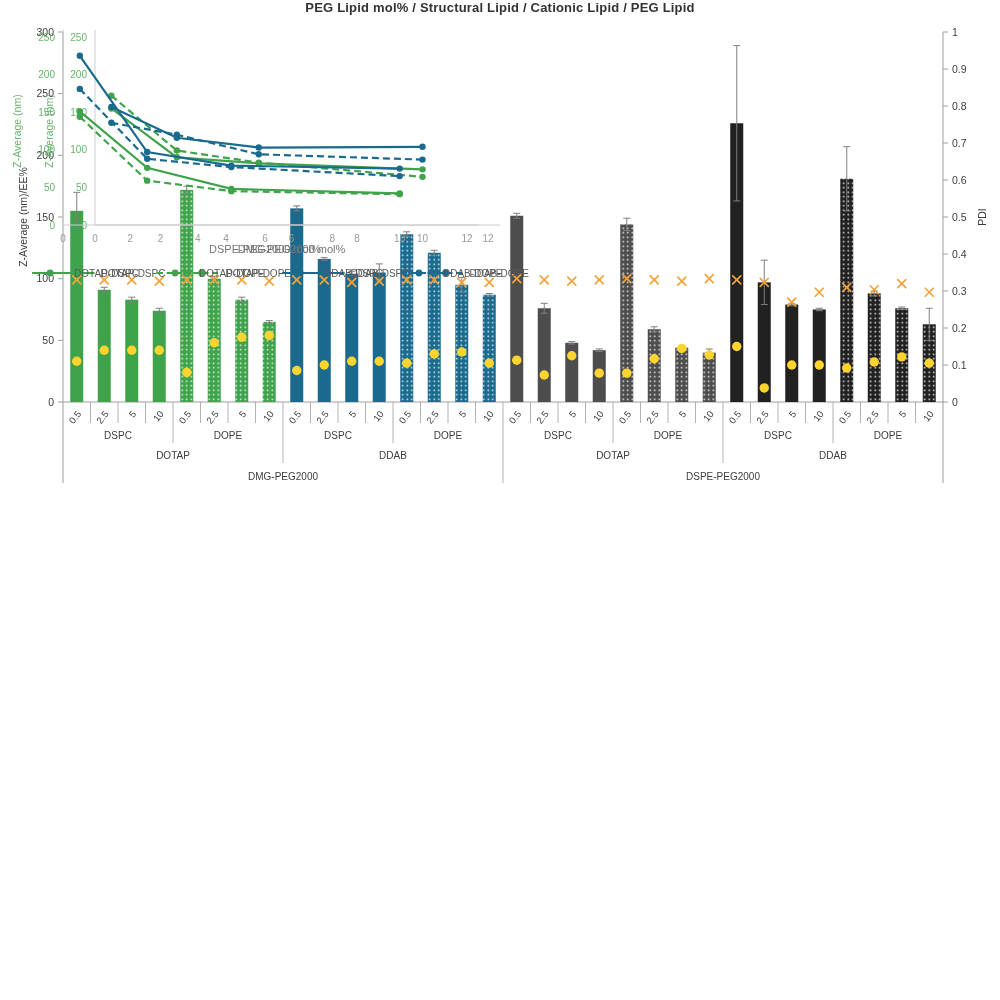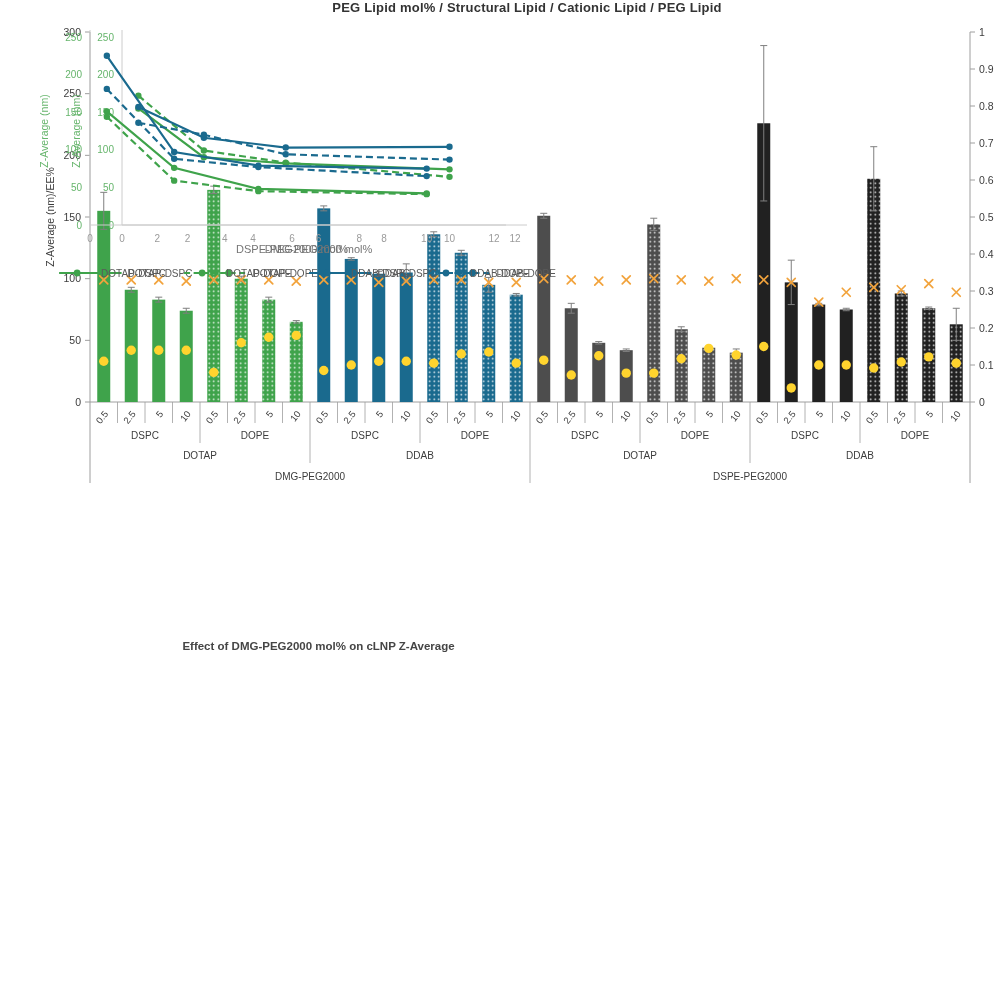--- a/index.html
+++ b/index.html
@@ -1,17 +1,17 @@
 <!DOCTYPE html>
 <html><head>
 <meta charset="utf-8">
 <style>
   html,body{margin:0;padding:0;background:#ffffff;}
   body{width:1000px;height:1000px;position:relative;font-family:"Liberation Sans",sans-serif;}
-  .canvas{position:absolute;inset:0;margin-left:27px;}
+  .canvas{position:absolute;inset:0;}
   svg{position:absolute;overflow:visible;}
   #chart-top{left:0;top:0;}
   #chart-dmg{left:0;top:620;}
   #chart-dspe{left:505;top:620;}
   .chart-title{position:absolute;text-align:center;color:#333333;font-weight:bold;}
   #title-top{left:0;top:40;width:1000px;font-size:13px;letter-spacing:.2px;}
   #title-dmg{left:95px;top:640px;width:393px;font-size:11.5px;color:#454545;}
   #title-dspe{left:568px;top:640px;width:404px;font-size:11.5px;color:#454545;}
 </style>
 </head>
@@ -386,21 +386,20 @@
         <text x="778" y="474" text-anchor="middle" font-size="10">DSPC</text>
         <text x="888" y="474" text-anchor="middle" font-size="10">DOPE</text>
         <text x="173" y="494" text-anchor="middle" font-size="10">DOTAP</text>
         <text x="393" y="494" text-anchor="middle" font-size="10">DDAB</text>
         <text x="613" y="494" text-anchor="middle" font-size="10">DOTAP</text>
         <text x="833" y="494" text-anchor="middle" font-size="10">DDAB</text>
         <text x="283" y="515" text-anchor="middle" font-size="10">DMG-PEG2000</text>
         <text x="723" y="515" text-anchor="middle" font-size="10">DSPE-PEG2000</text>
       </g>
     </svg>
-  <div id="title-dmg" class="chart-title">Effect of DMG-PEG2000 mol% on cLNP Z-Average</div>
   <svg id="chart-dmg" width="505" height="310" viewBox="0 0 505 310">
       <g>
         <line x1="95" y1="30" x2="95" y2="225" stroke="#cccccc"></line>
         <line x1="95" y1="225" x2="500" y2="225" stroke="#cccccc"></line>
         <text x="87" y="228.5" text-anchor="end" font-size="10" fill="#66b56c">0</text>
         <text x="87" y="190.9" text-anchor="end" font-size="10" fill="#66b56c">50</text>
         <text x="87" y="153.3" text-anchor="end" font-size="10" fill="#66b56c">100</text>
         <text x="87" y="115.7" text-anchor="end" font-size="10" fill="#66b56c">150</text>
         <text x="87" y="78.1" text-anchor="end" font-size="10" fill="#66b56c">200</text>
         <text x="87" y="40.5" text-anchor="end" font-size="10" fill="#66b56c">250</text>

